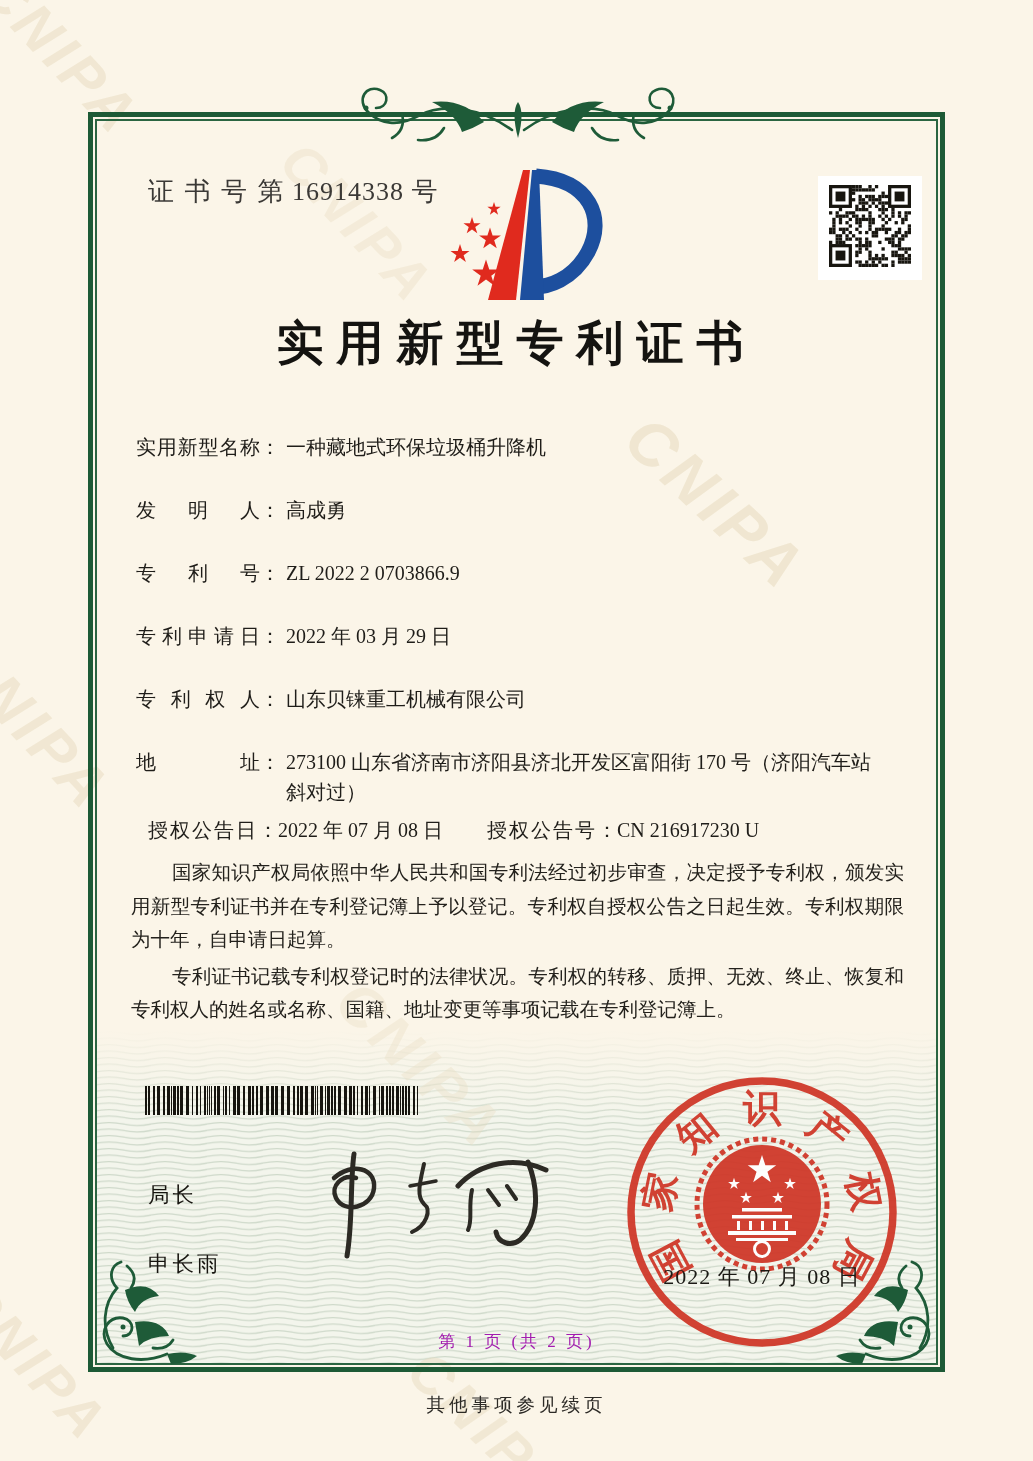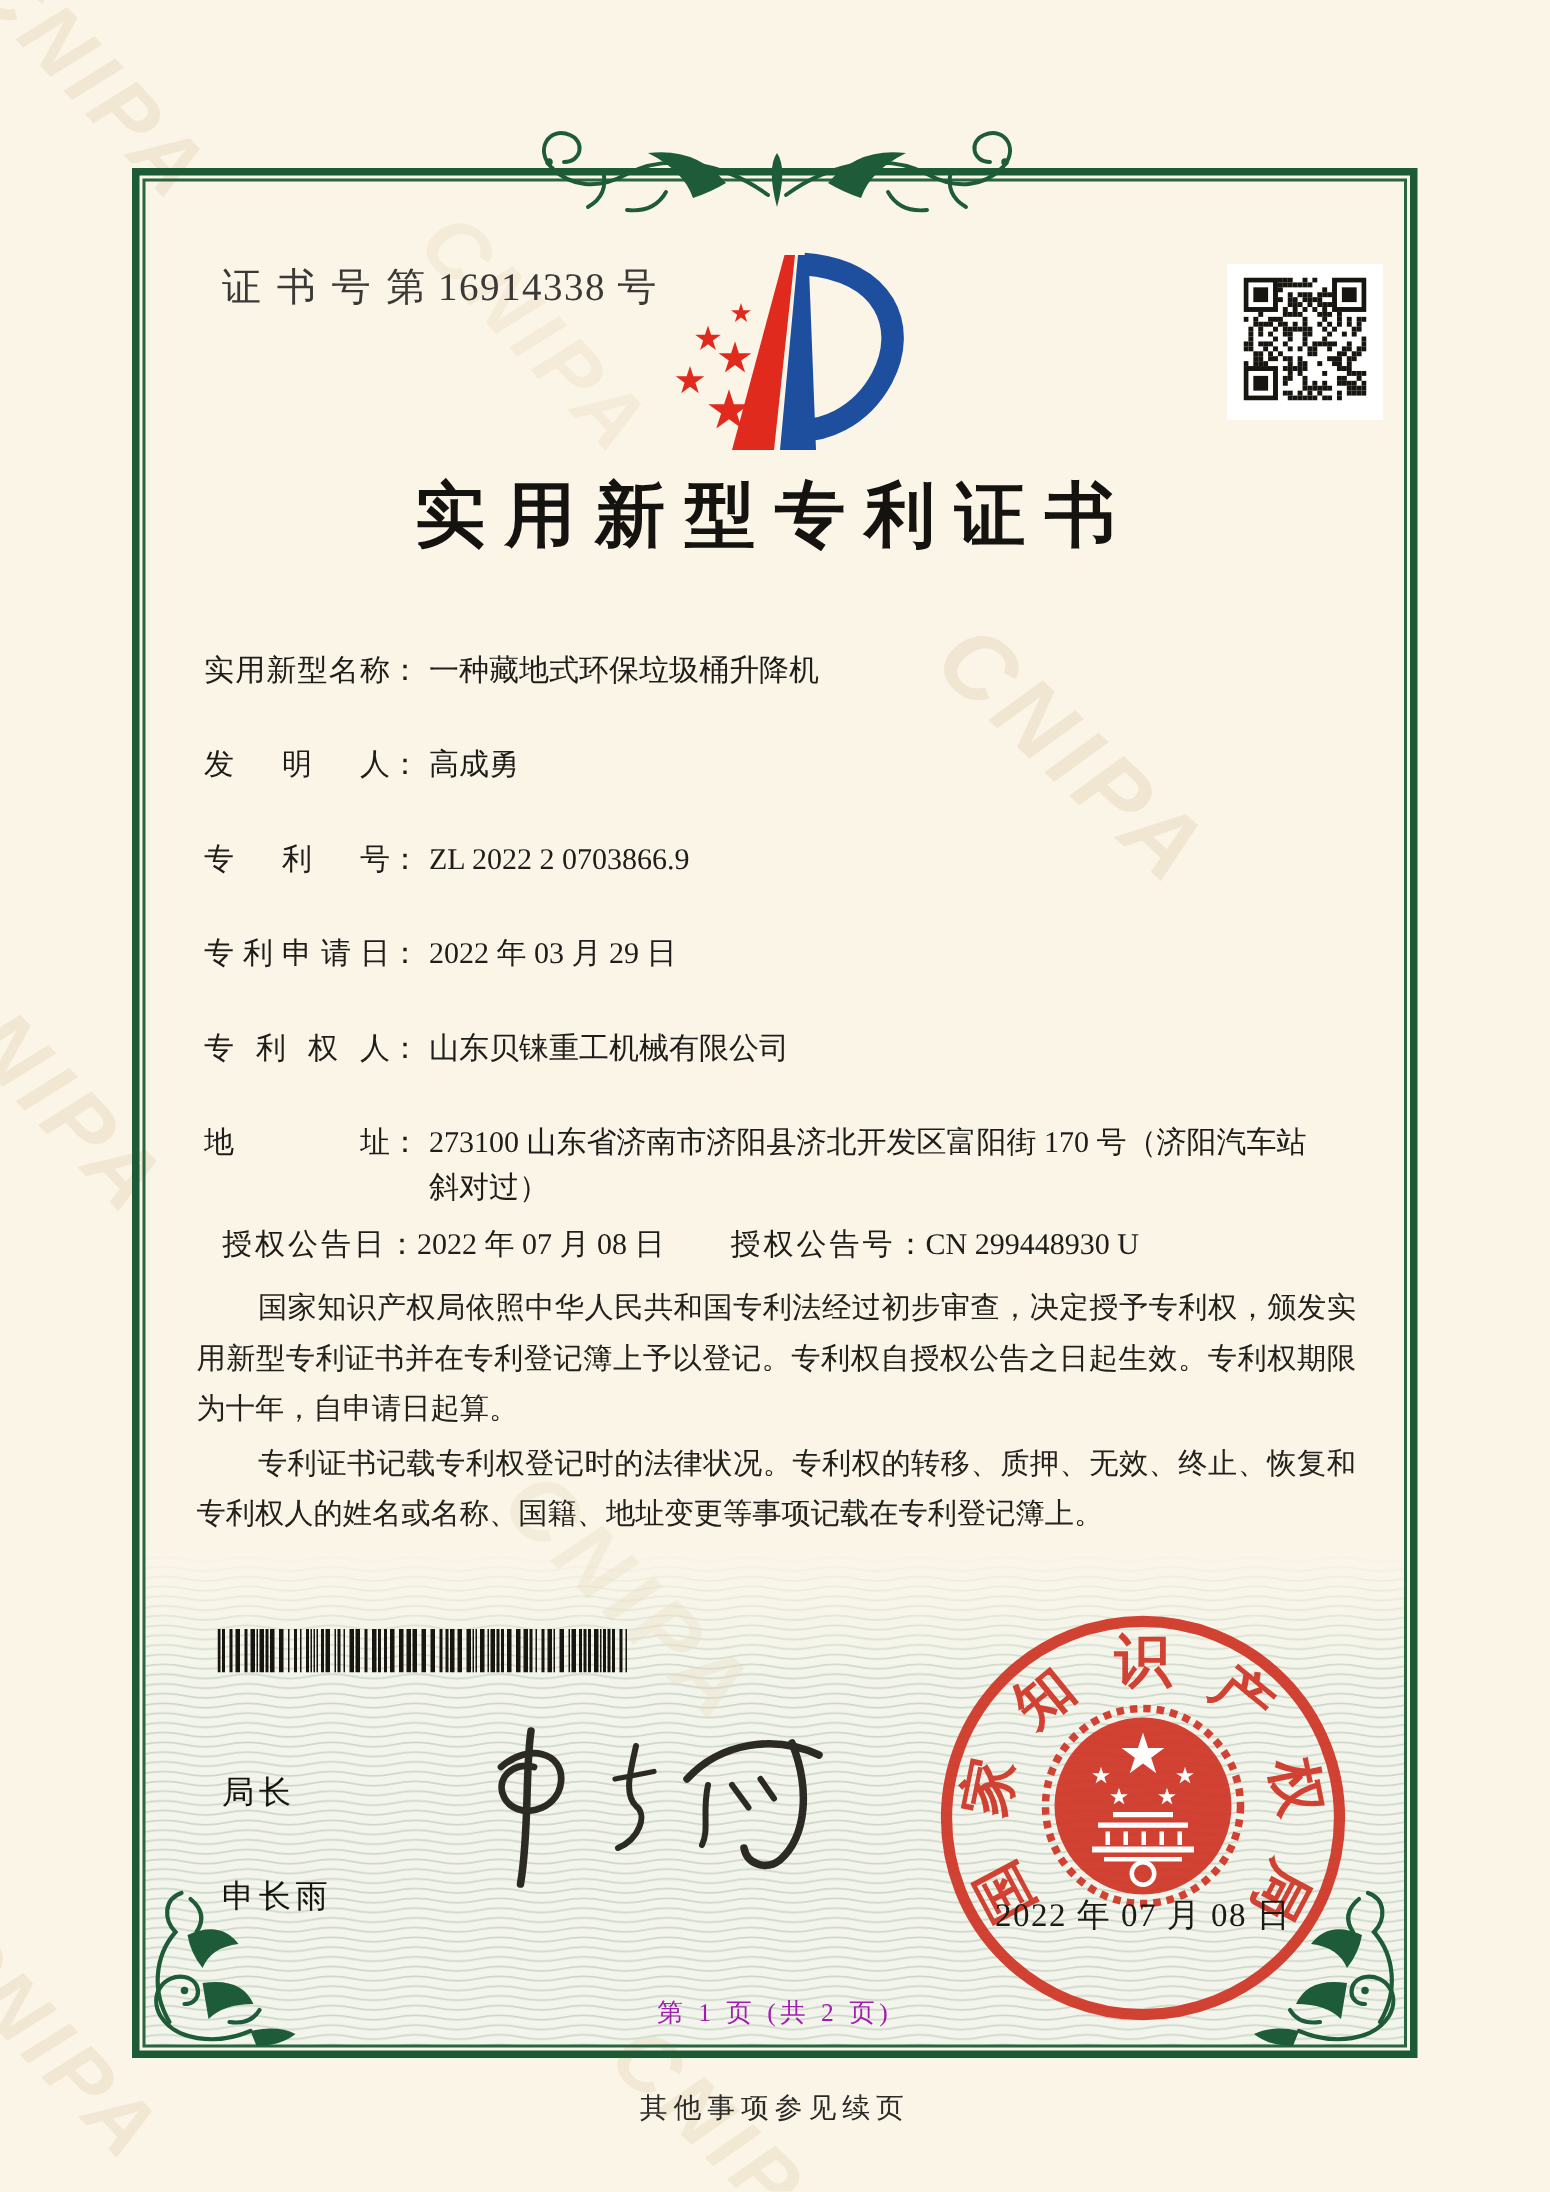--- a/index.html
+++ b/index.html
@@ -423,21 +423,21 @@
       <span class="colon">：</span>
     <span class="field-value">273100  山东省济南市济阳县济北开发区富阳街 170 号（济阳汽车站斜对过）</span>
   </div>
 </div>
 
 <div class="grant">
   <div class="grant-pair">
     <span class="grant-label">授权公告日</span><span>：</span><span>2022 年 07 月 08 日</span>
   </div>
   <div class="grant-pair">
-    <span class="grant-label">授权公告号</span><span>：</span><span>CN 299448930 U</span>
+    <span class="grant-label">授权公告号</span><span>：</span><span>CN 216917230 U</span>
   </div>
 </div>
 
 <div class="body-text">
   <p>国家知识产权局依照中华人民共和国专利法经过初步审查，决定授予专利权，颁发实用新型专利证书并在专利登记簿上予以登记。专利权自授权公告之日起生效。专利权期限为十年，自申请日起算。</p>
   <p>专利证书记载专利权登记时的法律状况。专利权的转移、质押、无效、终止、恢复和专利权人的姓名或名称、国籍、地址变更等事项记载在专利登记簿上。</p>
 </div>
 
 <svg id="barcode-svg" class="barcode" width="278" height="29">
     <rect x="0" y="0" width="2" height="29" fill="#17150f"></rect>

